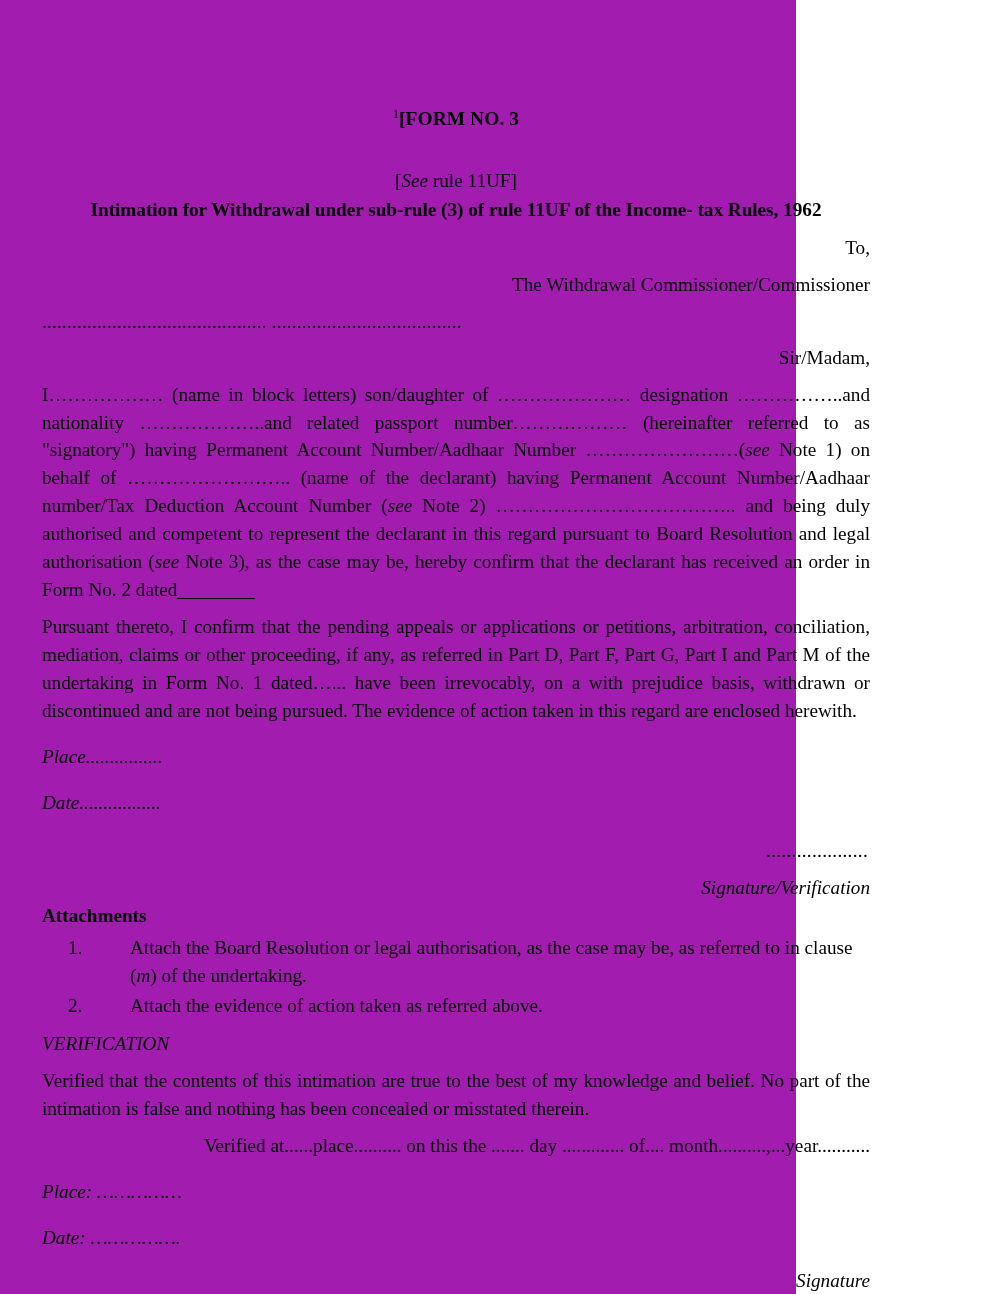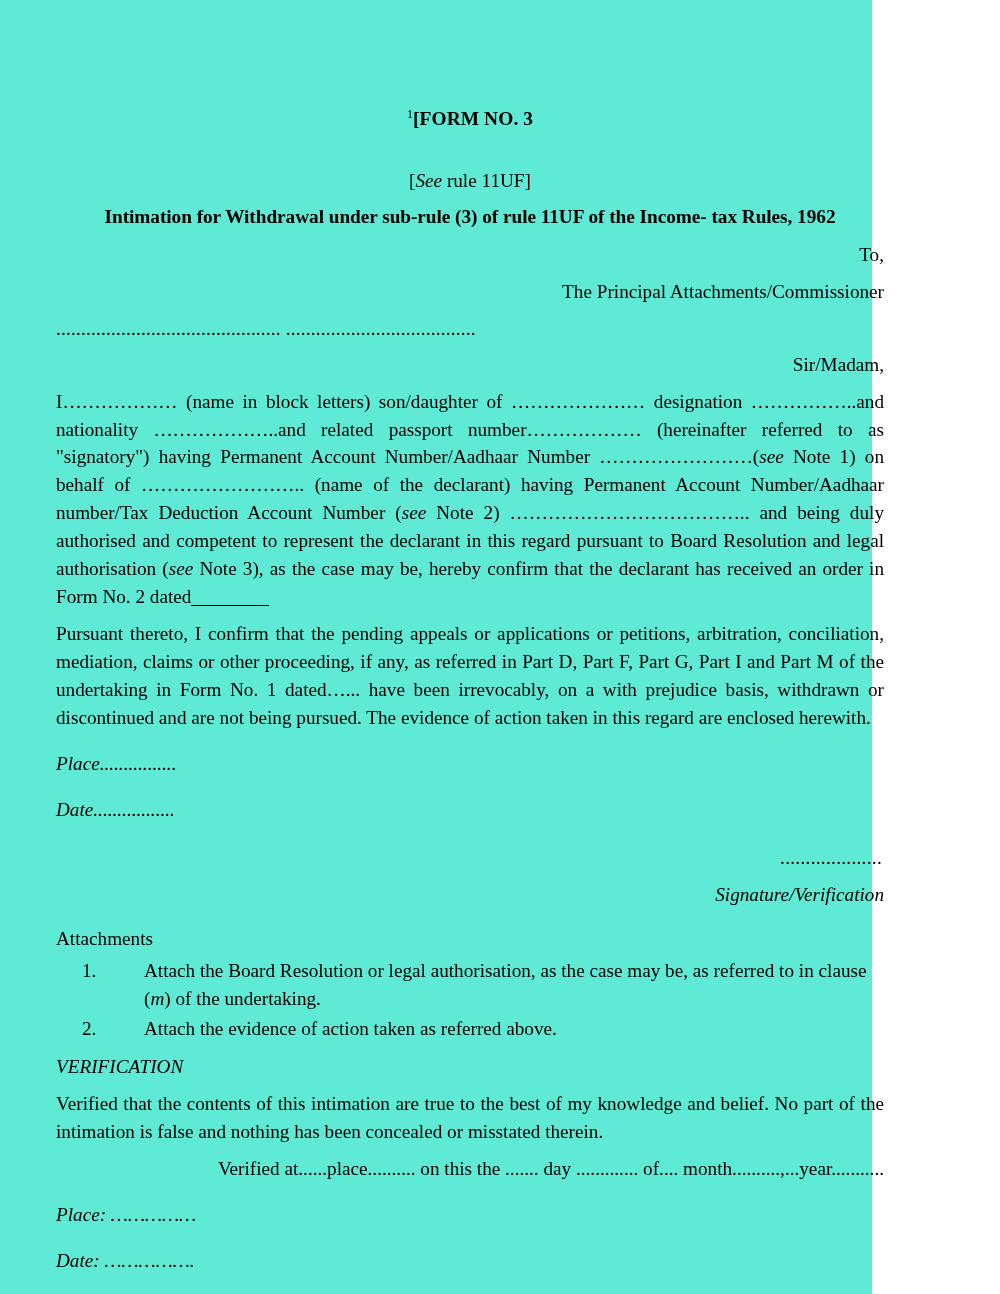--- a/index.html
+++ b/index.html
@@ -9,25 +9,25 @@
   }
   body {
     width: 1000px;
     height: 1294px;
     font-family: "Liberation Serif", "DejaVu Serif", serif;
     color: #000000;
     -webkit-font-smoothing: antialiased;
   }
   .page {
     position: relative;
-    width: 872px;
+    width: 796px;
     height: 1294px;
     box-sizing: border-box;
-    padding: 105px 82px 0 56px;
-    background: #5eead4;
+    padding: 105px 82px 0 42px;
+    background: #a21caf;
   }
   .doc {
     width: 828px;
     font-size: 19.2px;
     line-height: 1.42;
   }
 
   
   .title-line {
     text-align: center;
@@ -48,21 +48,20 @@
     line-height: 1.55;
     font-weight: normal;
     margin-top: 33px;
   }
   .subtitle-line .it { font-style: italic; }
   .maintitle-line {
     text-align: center;
     font-weight: bold;
     font-size: 19.3px;
     line-height: 1.5;
-    margin-top: 7px;
     letter-spacing: -0.05px;
   }
 
   
   .line {
     margin-top: 9px;
     line-height: 1.45;
     text-align: right;
   }
   .para {
@@ -109,22 +108,21 @@
   }
   .sig-block-2 {
     margin-top: 16px;
     text-align: right;
   }
   .sig-block-2 .sig-label { margin-top: 0; }
   .sig-block-2 .sig-dots { margin-top: 2px; padding-right: 4px; }
 
   
   .section-head {
-    font-weight: normal;
-    margin-top: 16px;
+    font-weight: bold;
     line-height: 1.45;
   }
   .section-head-ital {
     font-style: italic;
     margin-top: 11px;
     line-height: 1.45;
   }
 
   
   ol.numlist {
@@ -155,21 +153,21 @@
   <div class="doc">
 
     <div class="title-line"><sup>1</sup><span>[FORM NO. 3</span></div>
 
     <div class="subtitle-line"><span>[</span><span class="it">See</span><span> rule 11UF]</span></div>
 
     <div class="maintitle-line">Intimation for Withdrawal under sub-rule (3) of rule 11UF of the Income- tax Rules, 1962</div>
 
     <div class="line">To,</div>
 
-    <div class="line">The Principal Attachments/Commissioner</div>
+    <div class="line">The Withdrawal Commissioner/Commissioner</div>
 
     <div class="dots-row">............................................. ......................................</div>
 
     <div class="line">Sir/Madam,</div>
 
     <div class="para"><span>I……………… (name in block letters) son/daughter of ………………… designation ……………..and nationality ………………..and related passport number……………… (hereinafter referred to as "signatory") having Permanent Account Number/Aadhaar Number ……………………(</span><span class="it">see</span><span> Note 1) on behalf of …………………….. (name of the declarant) having Permanent Account Number/Aadhaar number/Tax Deduction Account Number (</span><span class="it">see</span><span>  Note 2) ……………………………….. and being duly authorised and competent to represent the declarant in this regard pursuant to Board Resolution and legal authorisation (</span><span class="it">see</span><span>  Note 3), as the case may be, hereby confirm that the declarant has received an order in Form No. 2 dated</span><span class="underline-blank"></span></div>
 
     <div class="para">Pursuant thereto, I confirm that the pending appeals or applications or petitions, arbitration, conciliation, mediation, claims or other proceeding, if any, as referred in Part D, Part F, Part G, Part I and Part M of the undertaking in Form No. 1 dated…... have been irrevocably, on a with prejudice basis, withdrawn or discontinued and are not being pursued. The evidence of action taken in this regard are enclosed herewith.</div>
 
     <div class="ital-line">Place................</div>

